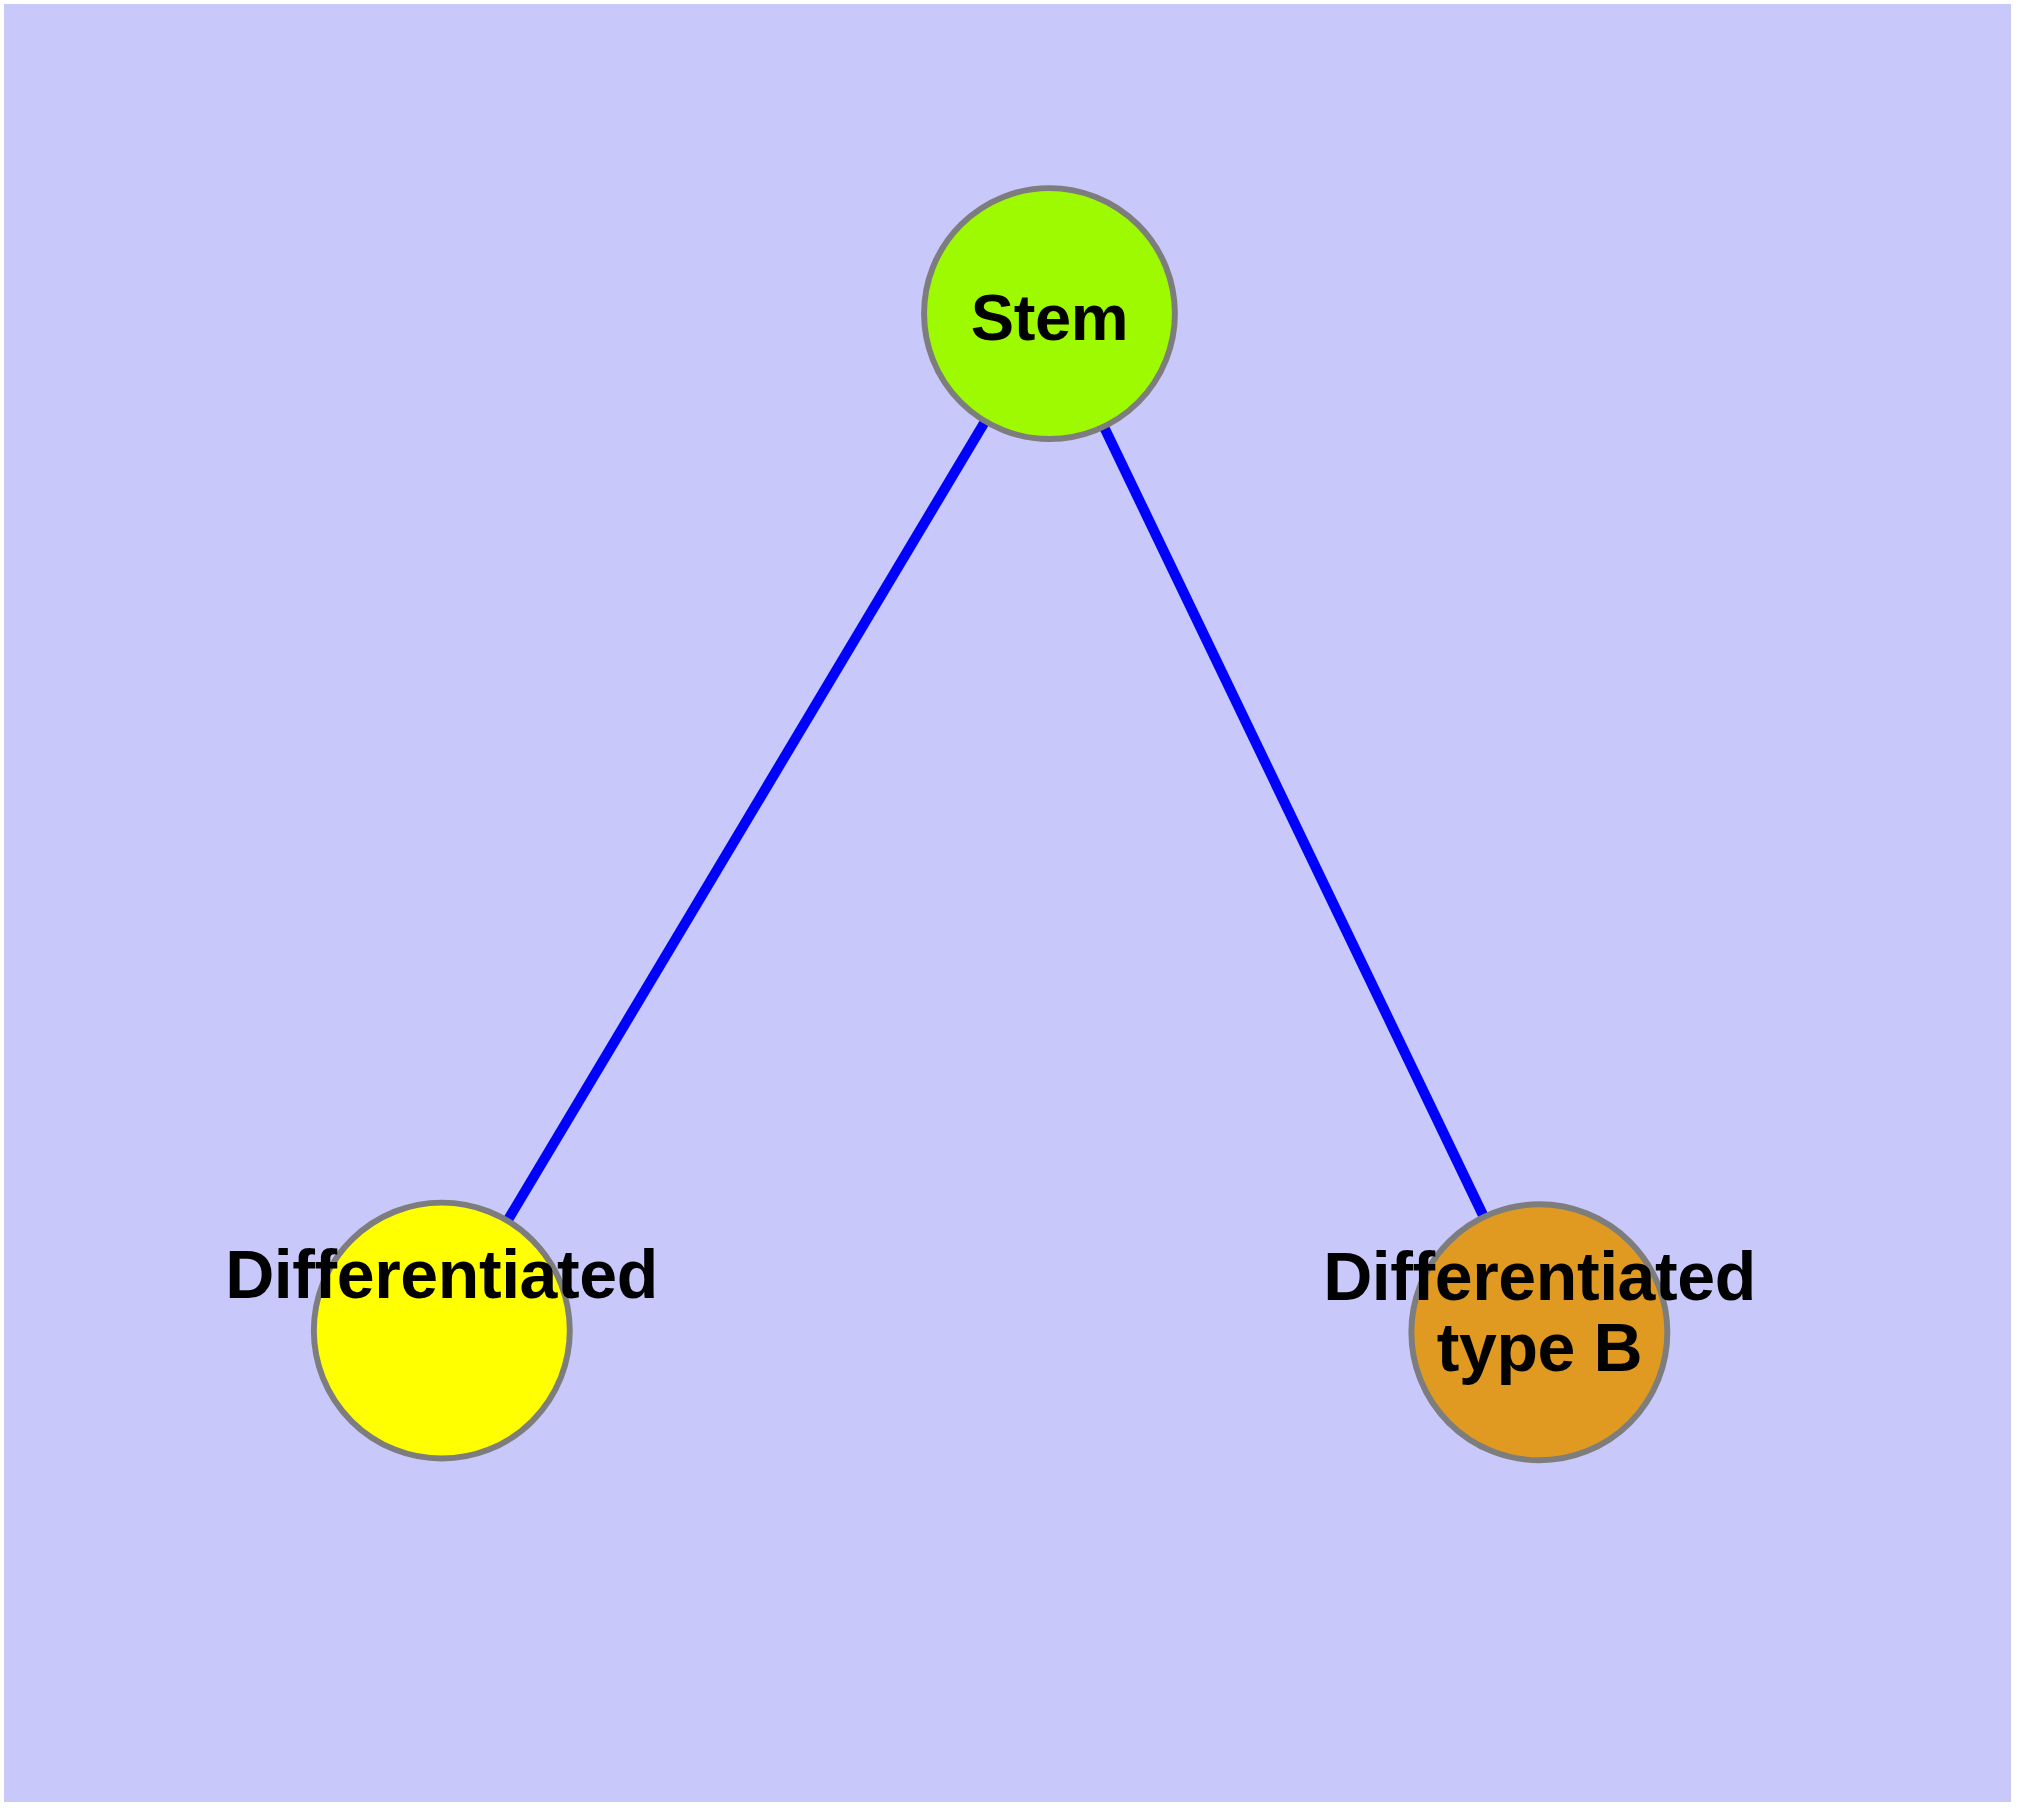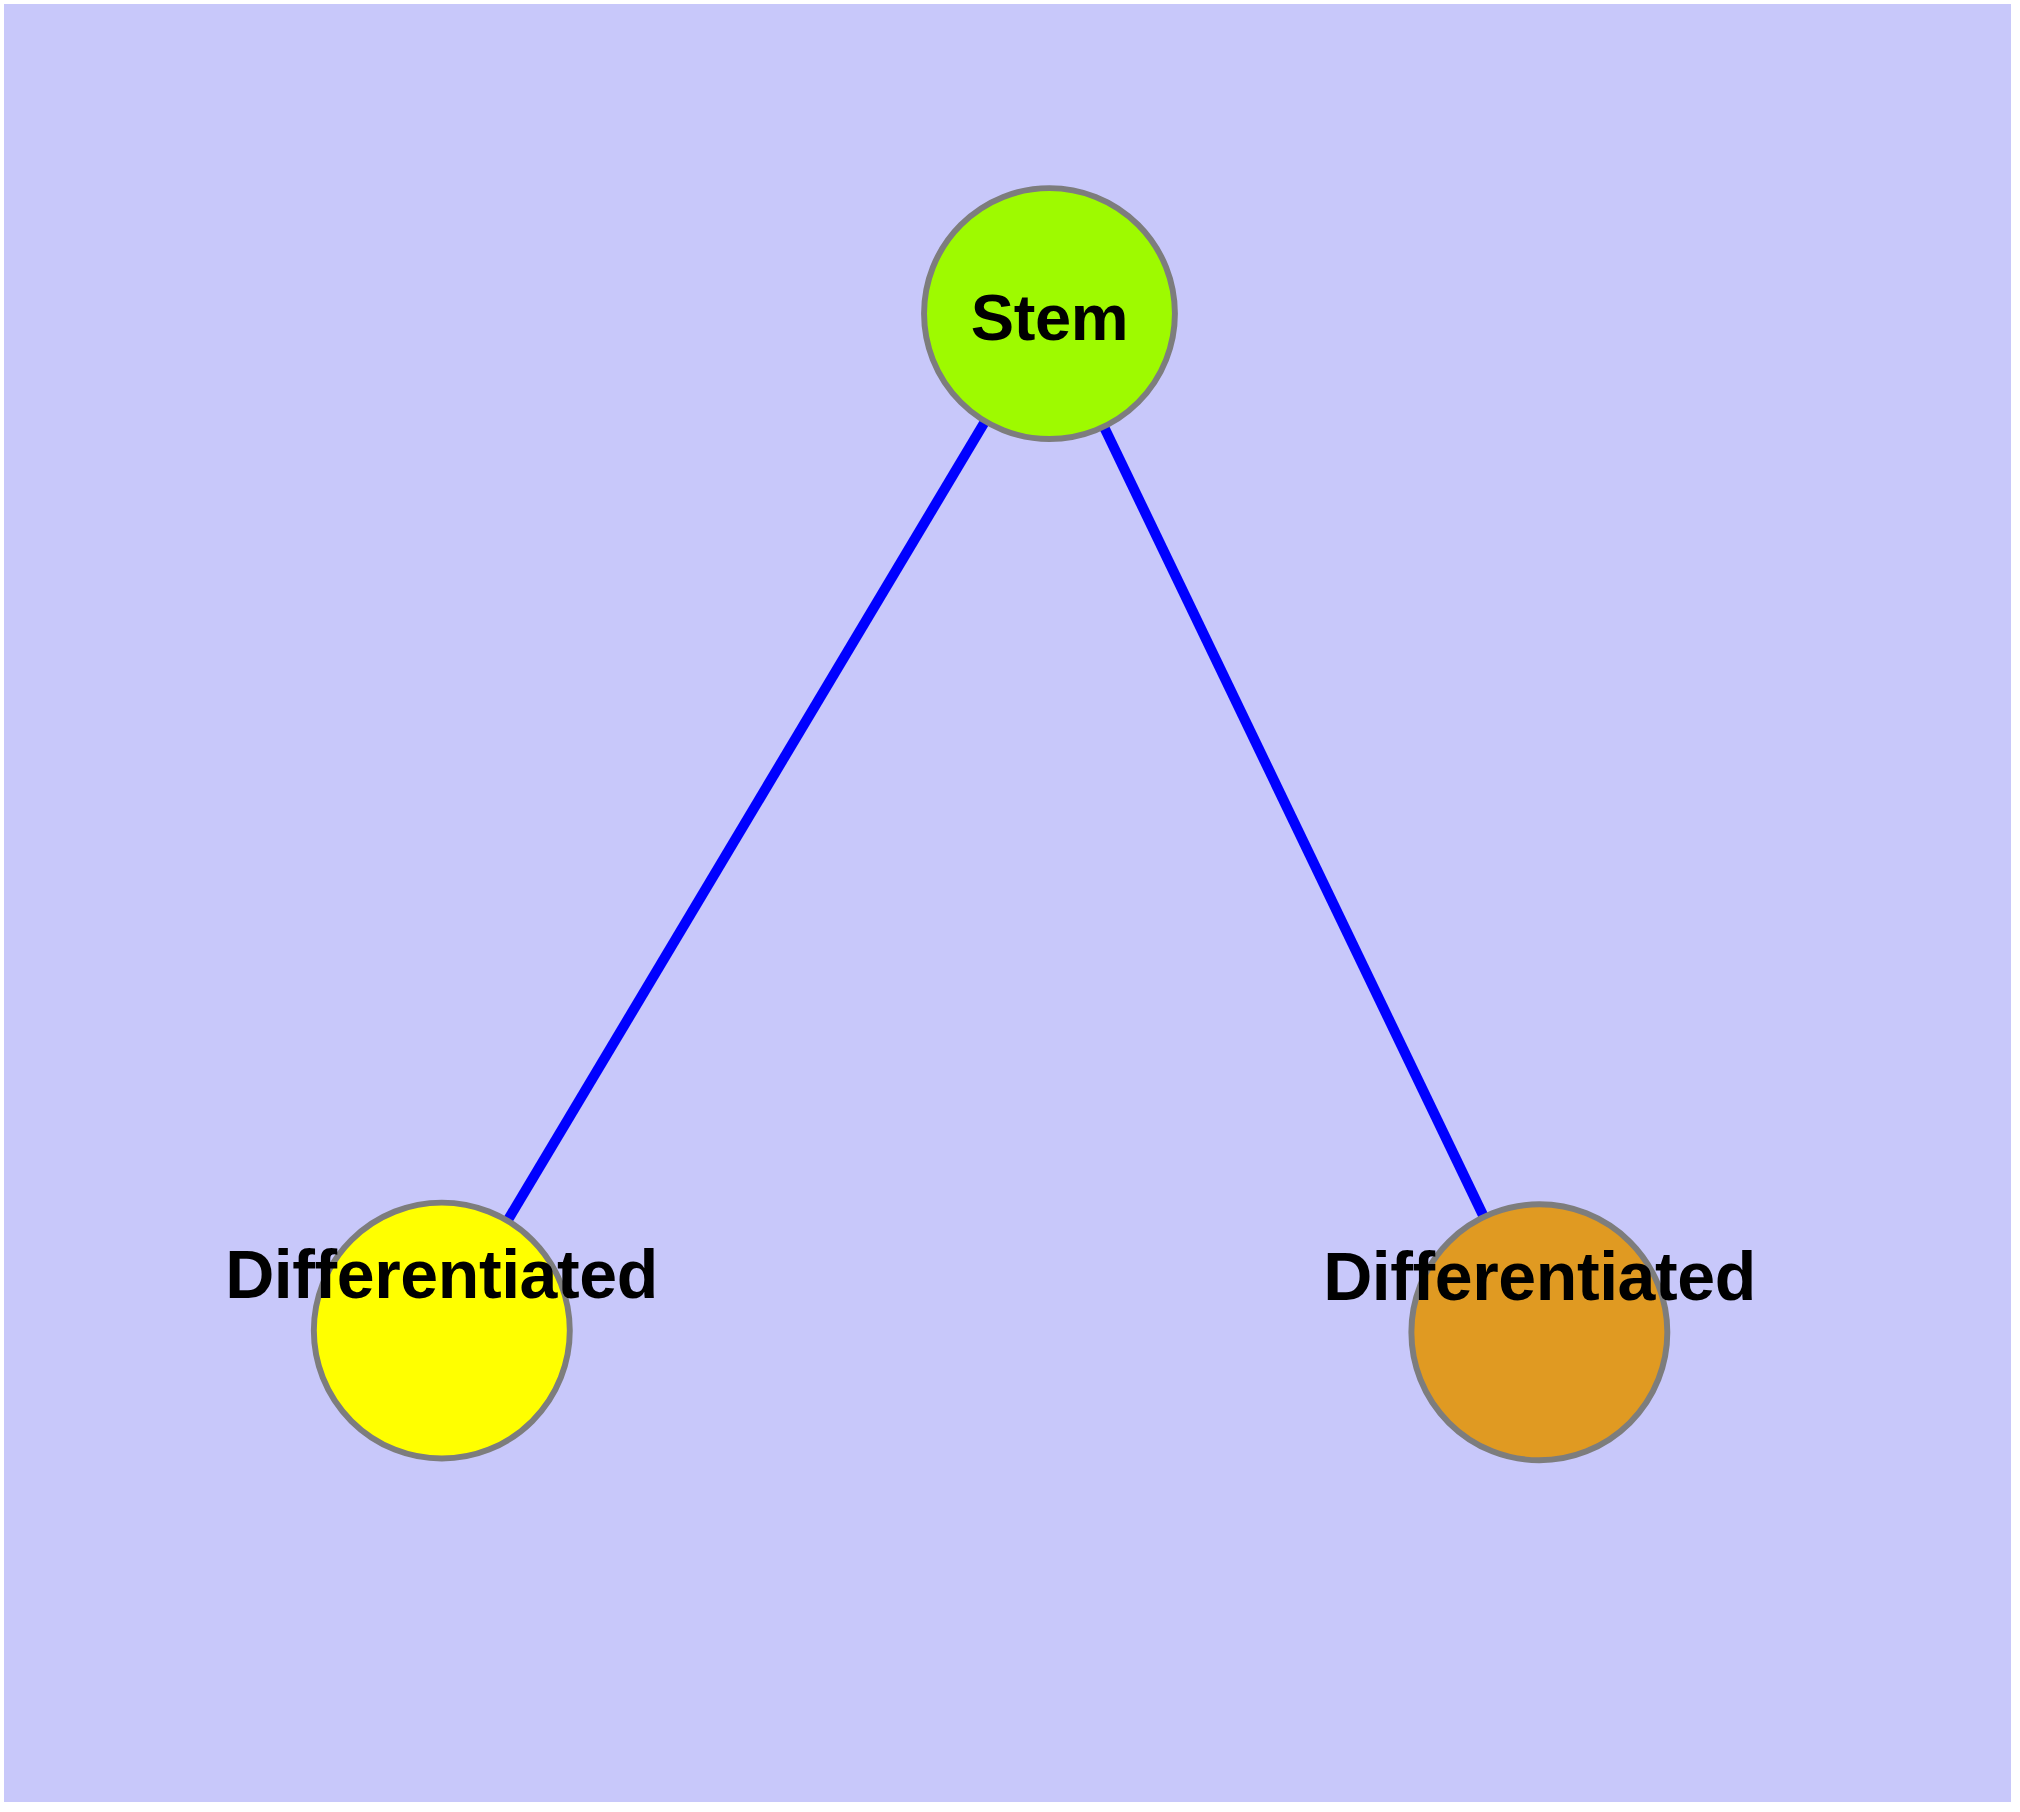--- a/index.html
+++ b/index.html
@@ -95,16 +95,16 @@
       <circle class="node-circle" cx="1238" cy="370" r="148" fill="#9efa00" stroke="#7d7d7d"></circle>
       <circle class="node-circle" cx="521" cy="1570" r="151" fill="#ffff00" stroke="#7d7d7d"></circle>
       <circle class="node-circle" cx="1816" cy="1572" r="151" fill="#e09a22" stroke="#7d7d7d"></circle>
     </g>
   </svg>
 
   <div class="node-label" id="label-stem">Stem</div>
 
   <div class="node-label" id="label-diff-a"><span>Differentiated</span><br></div>
 
-  <div class="node-label" id="label-diff-b"><span>Differentiated</span><br></div>
+  <div class="node-label" id="label-diff-b"><span>Differentiated</span><br><span>type B</span></div>
 
 </div>
 
 
 </body></html>

